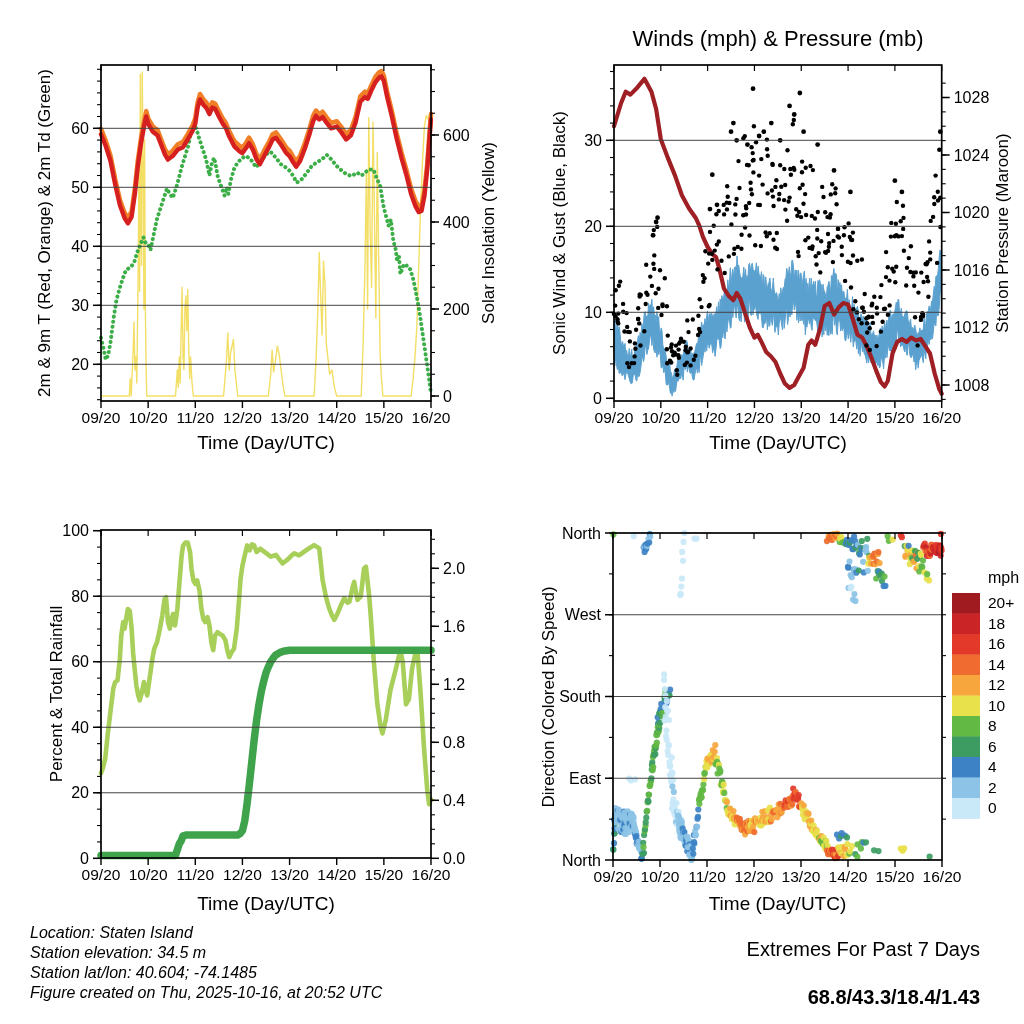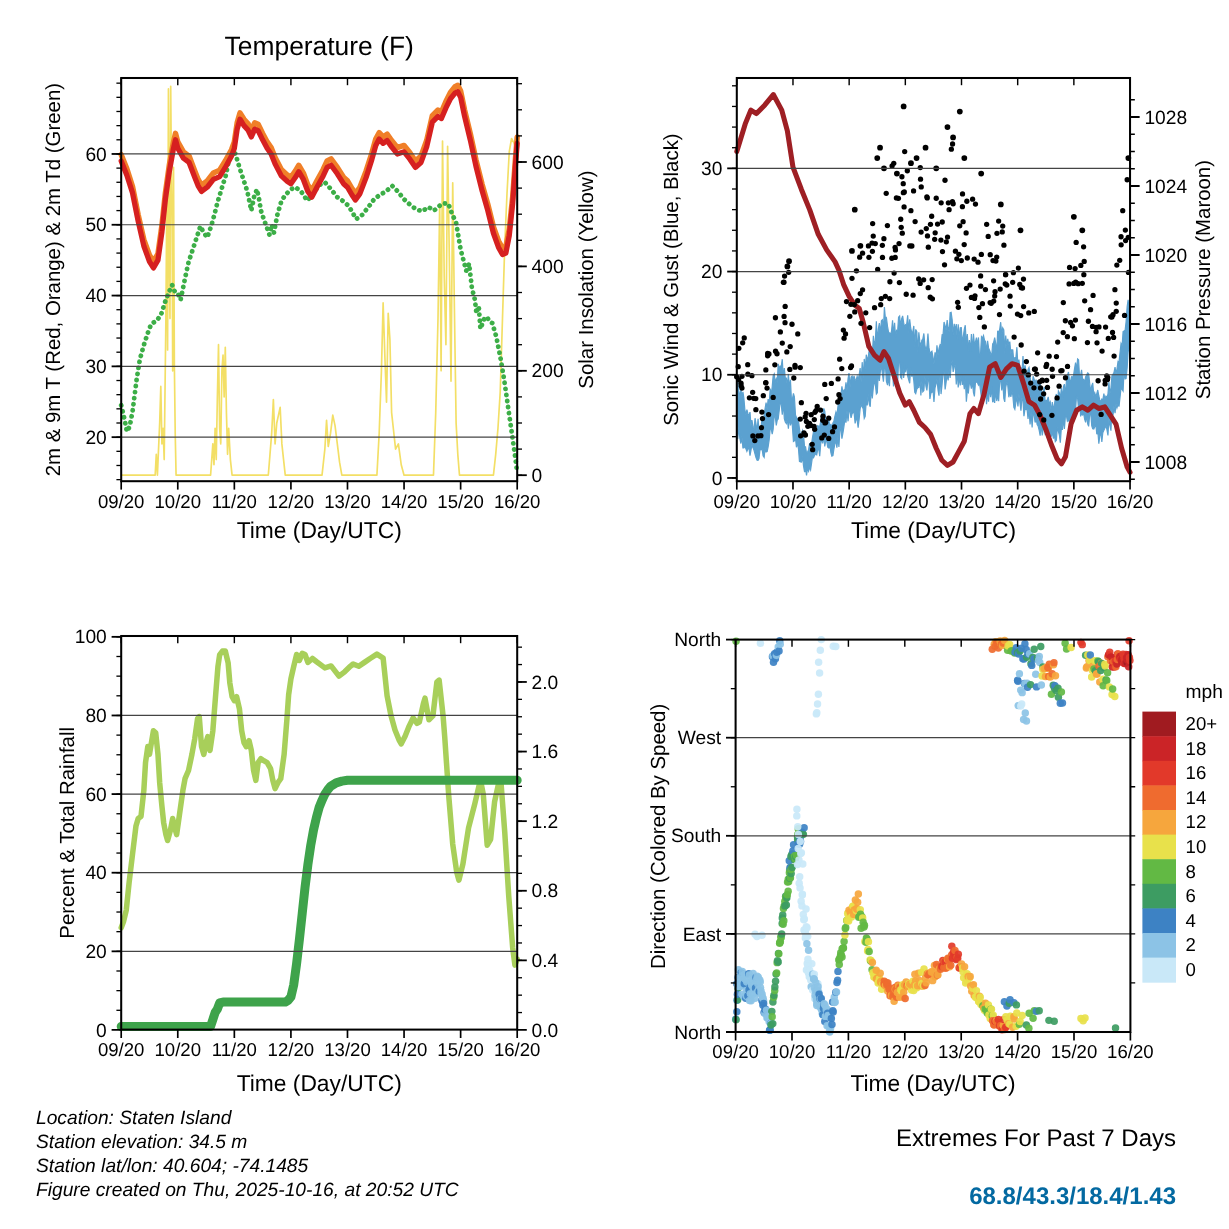--- a/index.html
+++ b/index.html
@@ -1534,21 +1534,21 @@
         <text x="988" y="751.75" font-size="15.5" text-anchor="start" fill="#000" font-family="&quot;Liberation Sans&quot;,&quot;DejaVu Sans&quot;,sans-serif">6</text>
         <rect x="952" y="757" width="28" height="20.9" fill="#3d82c4"></rect>
         <text x="988" y="772.25" font-size="15.5" text-anchor="start" fill="#000" font-family="&quot;Liberation Sans&quot;,&quot;DejaVu Sans&quot;,sans-serif">4</text>
         <rect x="952" y="777.5" width="28" height="20.9" fill="#8cc3e6"></rect>
         <text x="988" y="792.75" font-size="15.5" text-anchor="start" fill="#000" font-family="&quot;Liberation Sans&quot;,&quot;DejaVu Sans&quot;,sans-serif">2</text>
         <rect x="952" y="798" width="28" height="20.9" fill="#c9e8f8"></rect>
         <text x="988" y="813.25" font-size="15.5" text-anchor="start" fill="#000" font-family="&quot;Liberation Sans&quot;,&quot;DejaVu Sans&quot;,sans-serif">0</text>
       </g>
     </svg>
 
-<div class="title" style="left:100px;width:332px;top:26px">Temperature (F)</div>
+<div class="title" style="left:614px;width:328px;top:26px">Winds (mph) &amp; Pressure (mb)</div>
 
 <div class="vlabel" style="left:45px;top:233px">2m &amp; 9m T (Red, Orange) &amp; 2m Td (Green)</div>
 <div class="vlabel" style="left:489px;top:233px">Solar Insolation (Yellow)</div>
 <div class="vlabel" style="left:560px;top:233px">Sonic Wind &amp; Gust (Blue, Black)</div>
 <div class="vlabel" style="left:1003px;top:233px">Station Pressure (Maroon)</div>
 <div class="vlabel" style="left:57px;top:694px">Percent &amp; Total Rainfall</div>
 <div class="vlabel" style="left:549px;top:697px">Direction (Colored By Speed)</div>
 
 <div class="xlabel" style="left:100px;width:332px;top:432px">Time (Day/UTC)</div>
 <div class="xlabel" style="left:614px;width:328px;top:432px">Time (Day/UTC)</div>
@@ -1556,15 +1556,15 @@
 <div class="xlabel" style="left:613px;width:329px;top:893px">Time (Day/UTC)</div>
 
 <div class="mph-label" style="left:988px;top:569px">mph</div>
 
 <div class="footer-line" style="top:924px">Location: Staten Island</div>
 <div class="footer-line" style="top:944px">Station elevation: 34.5 m</div>
 <div class="footer-line" style="top:964px">Station lat/lon: 40.604; -74.1485</div>
 <div class="footer-line" style="top:984px">Figure created on Thu, 2025-10-16, at 20:52 UTC</div>
 
 <div class="extreme-line" style="top:938px">Extremes For Past 7 Days</div>
-<div class="extreme-line" style="top: 986px; font-weight: bold; color: #0369a1;" id="extreme-values">68.8/43.3/18.4/1.43</div>
+<div class="extreme-line" style="top: 986px; font-weight: bold; color: #000000;" id="extreme-values">68.8/43.3/18.4/1.43</div>
 
 </div>
 
 </body></html>

